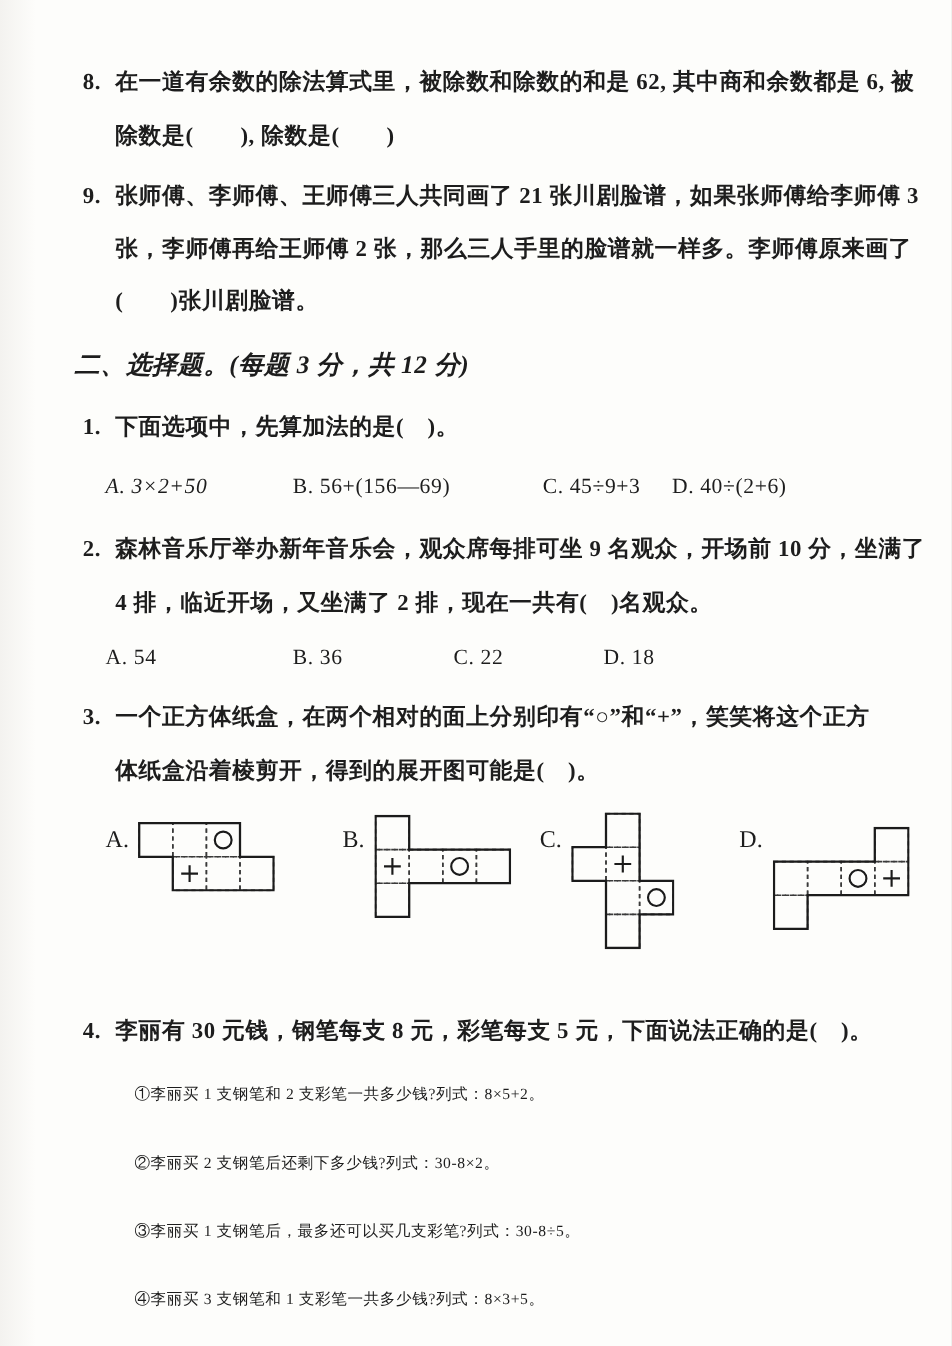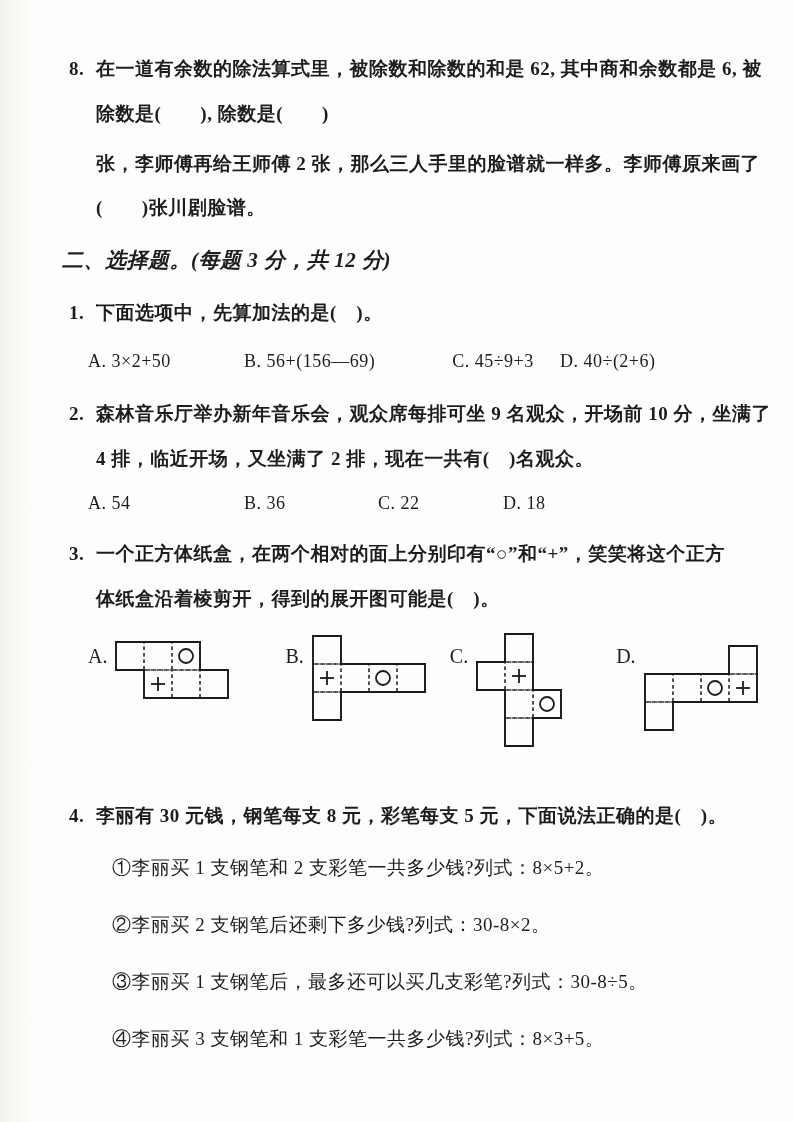--- a/index.html
+++ b/index.html
@@ -34,21 +34,21 @@
     font-style:italic;
   }
   .stem{margin-bottom:4px;}
   .options{
     display:flex;height:44px;line-height:44px;
     font-size:18px;font-weight:400;
     margin-left:-8px;margin-bottom:8px;
     letter-spacing:0.5px;
   }
   .options.q2{margin-bottom:6px;}
-  .q1w1{width:156px;} .q1w2{width:182px;} .q1w3{width:134px;text-align:center;}
+  .q1w1{width:156px;font-style:italic;} .q1w2{width:182px;} .q1w3{width:134px;text-align:center;}
   .q2w1{width:156px;} .q2w2{width:134px;} .q2w3{width:125px;}
   .q-choice-2 .stem,.q-choice-3 .stem{margin-bottom:0;}
   
   .nets{
     display:flex;align-items:flex-start;
     margin:12px 0 46px -8px;height:114px;
   }
   .net{display:flex;margin:0;padding:0;}
   .net-label{
     font-size:20px;font-weight:400;
@@ -62,35 +62,36 @@
   .net-c svg{margin-top:0;}
   .net-d svg{margin-top:12px;}
   .cell{fill:none;stroke:#3a3a3a;stroke-width:1.3;stroke-dasharray:3.5 3;}
   .outline{fill:none;stroke:#1b1b1b;stroke-width:1.9;stroke-linejoin:miter;}
   .sym{fill:none;stroke:#1b1b1b;stroke-width:1.8;}
   
   .q-choice-4 .stem{margin-bottom:8px;}
   .subitem{
     height:44px;line-height:44px;
     margin-bottom:13px;padding-left:16px;
-    font-size:19px;font-weight:400;
+    font-size:13px;font-weight:400;
     white-space:nowrap;letter-spacing:0.5px;
   }
 </style>
 </head>
 <body>
 
 <div class="page">
 
   <section class="q q-fill-8">
     <div class="line"><span class="num">8.</span><span>在一道有余数的除法算式里，被除数和除数的和是 62, 其中商和余数都是 6, 被</span></div>
     <div class="line">除数是(　　), 除数是(　　)</div>
   </section>
 
   <section class="q q-fill-9">
+    <div class="line"><span class="num">9.</span><span>张师傅、李师傅、王师傅三人共同画了 21 张川剧脸谱，如果张师傅给李师傅 3</span></div>
     <div class="line">张，李师傅再给王师傅 2 张，那么三人手里的脸谱就一样多。李师傅原来画了</div>
     <div class="line">(　　)张川剧脸谱。</div>
   </section>
 
   <h2 class="section-header">二、选择题。(每题 3 分，共 12 分)</h2>
 
   <section class="q q-choice-1">
     <div class="line stem"><span class="num">1.</span><span>下面选项中，先算加法的是(　)。</span></div>
     <div class="options q1">
       <span class="q1w1">A. 3×2+50</span>

